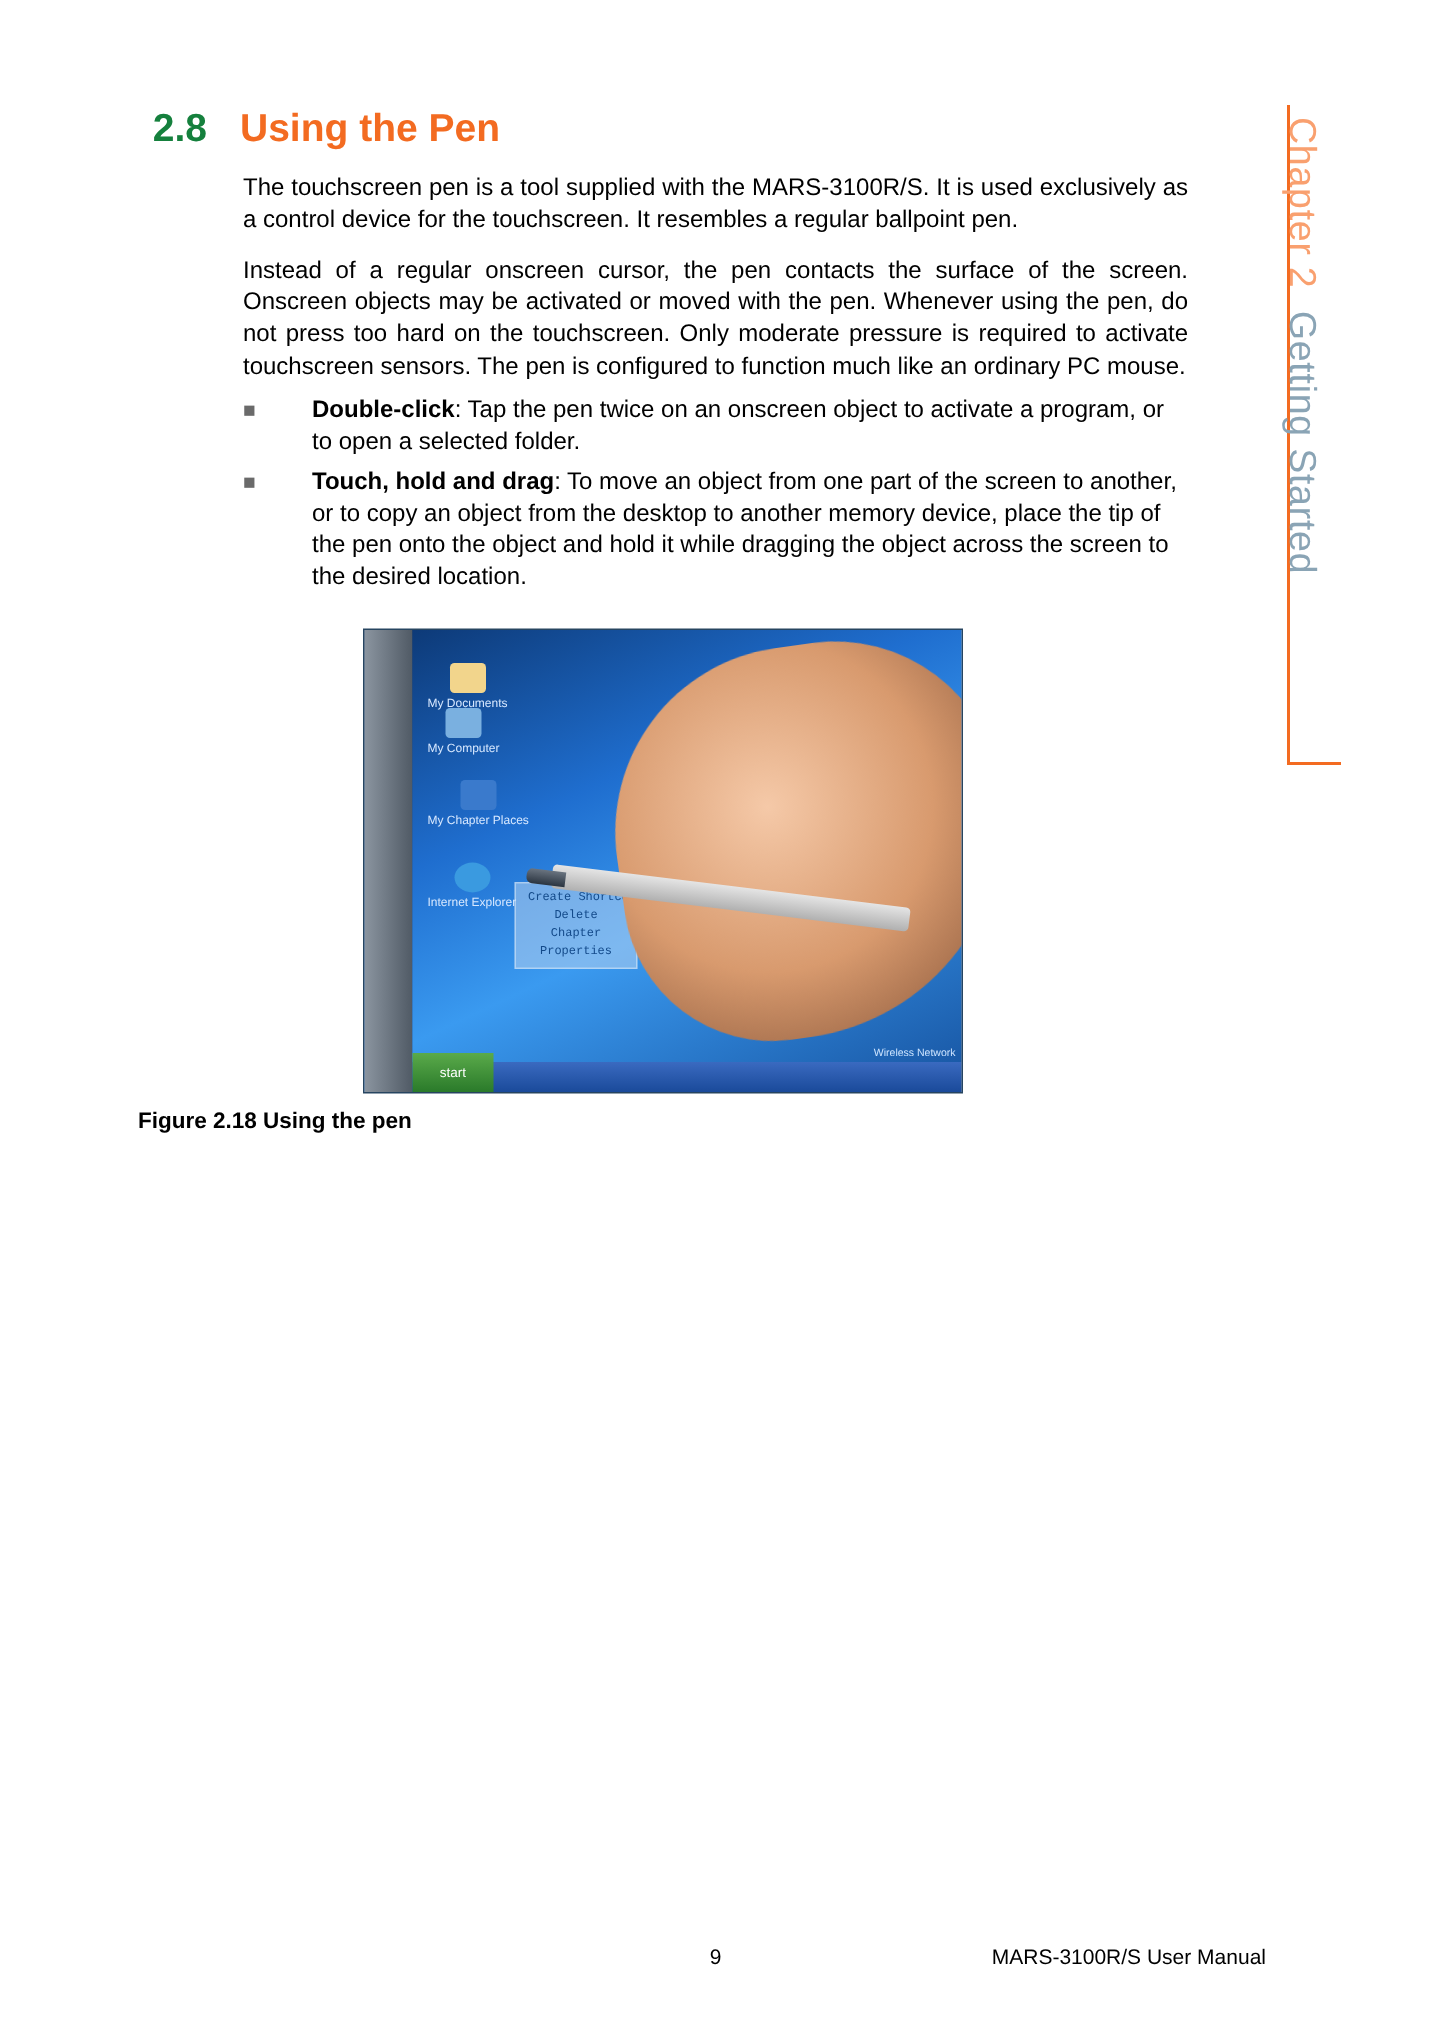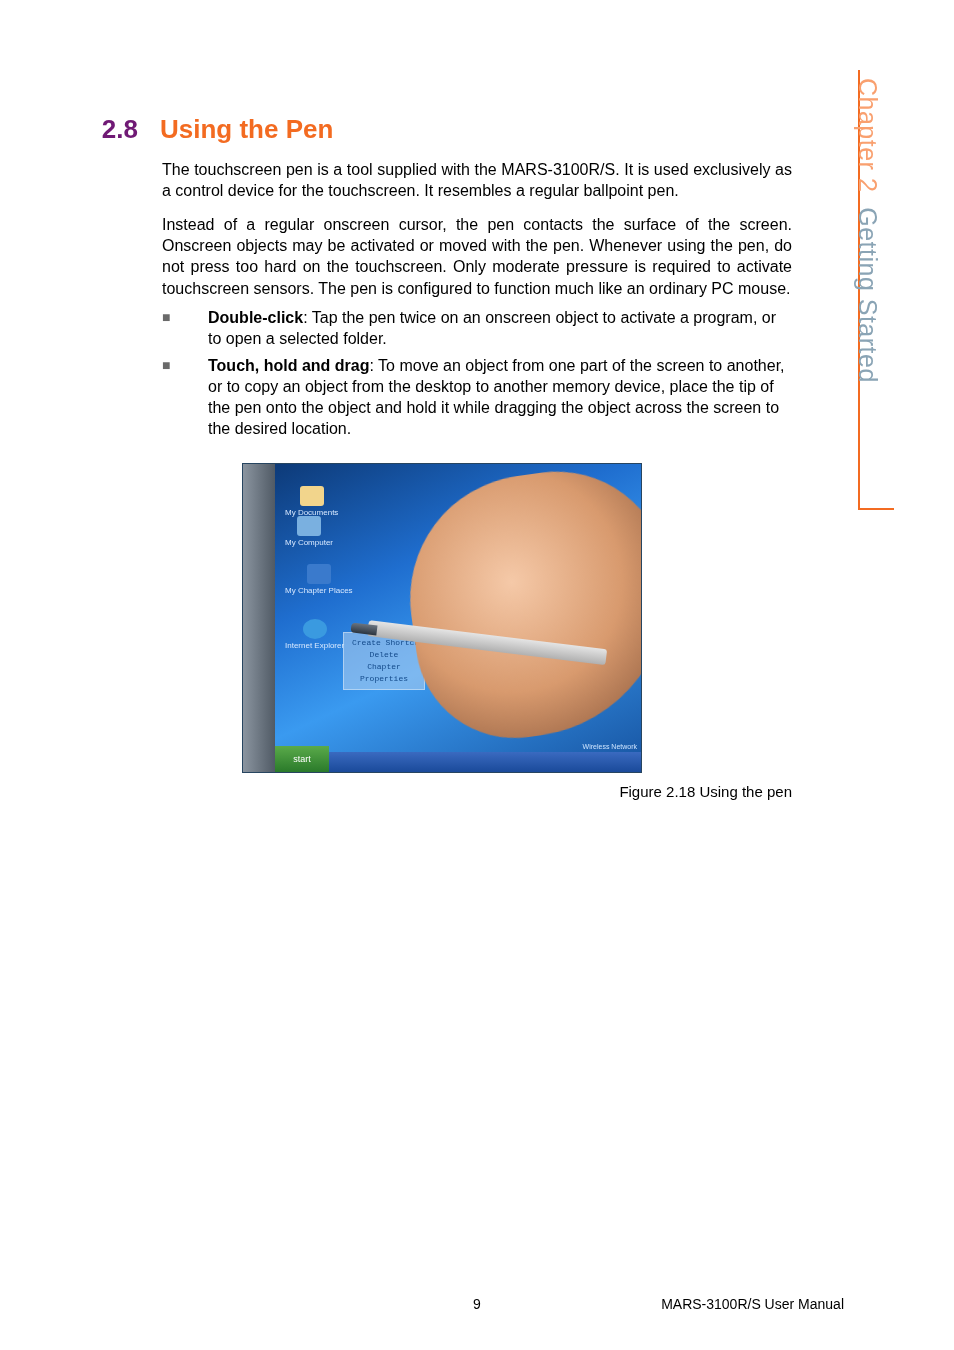--- a/index.html
+++ b/index.html
@@ -43,24 +43,23 @@
   }
   .section-row {
     display: flex;
     align-items: baseline;
     gap: 22px;
     margin-bottom: 14px;
   }
   .section-number {
     font-size: 26px;
     font-weight: bold;
-    color: #701a75;
+    color: #15803d;
     width: 46px;
     text-align: right;
-    margin-top: 44px;
   }
   .section-title {
     font-size: 26px;
     font-weight: bold;
     color: #f36b21;
   }
   .body-text {
     margin-left: 70px;
     font-size: 16px;
     line-height: 1.32;
@@ -185,24 +184,24 @@
     position:absolute; left:0; bottom:0; height:26px; width:54px;
     background: linear-gradient(#5aaa4a,#2a7a2a);
     color:#fff; font-size:9px; 
     display:flex; align-items:center; justify-content:center;
   }
   .tray {
     position:absolute; right:4px; bottom:2px;
     font-size:7px; color:#cde4ff;
   }
   .figure-caption {
-    font-weight: normal;
+    font-weight: bold;
     font-size: 15px;
     margin-top: 10px;
-    text-align: right;
+    text-align: left;
   }
   .footer {
     position: absolute;
     bottom: 54px;
     left: 0; right: 0;
     font-size: 14px;
     color: #000;
   }
   .footer .pgnum { position:absolute; left: 50%; transform: translateX(-50%);}
   .footer .manual { position:absolute; right: 110px;}

